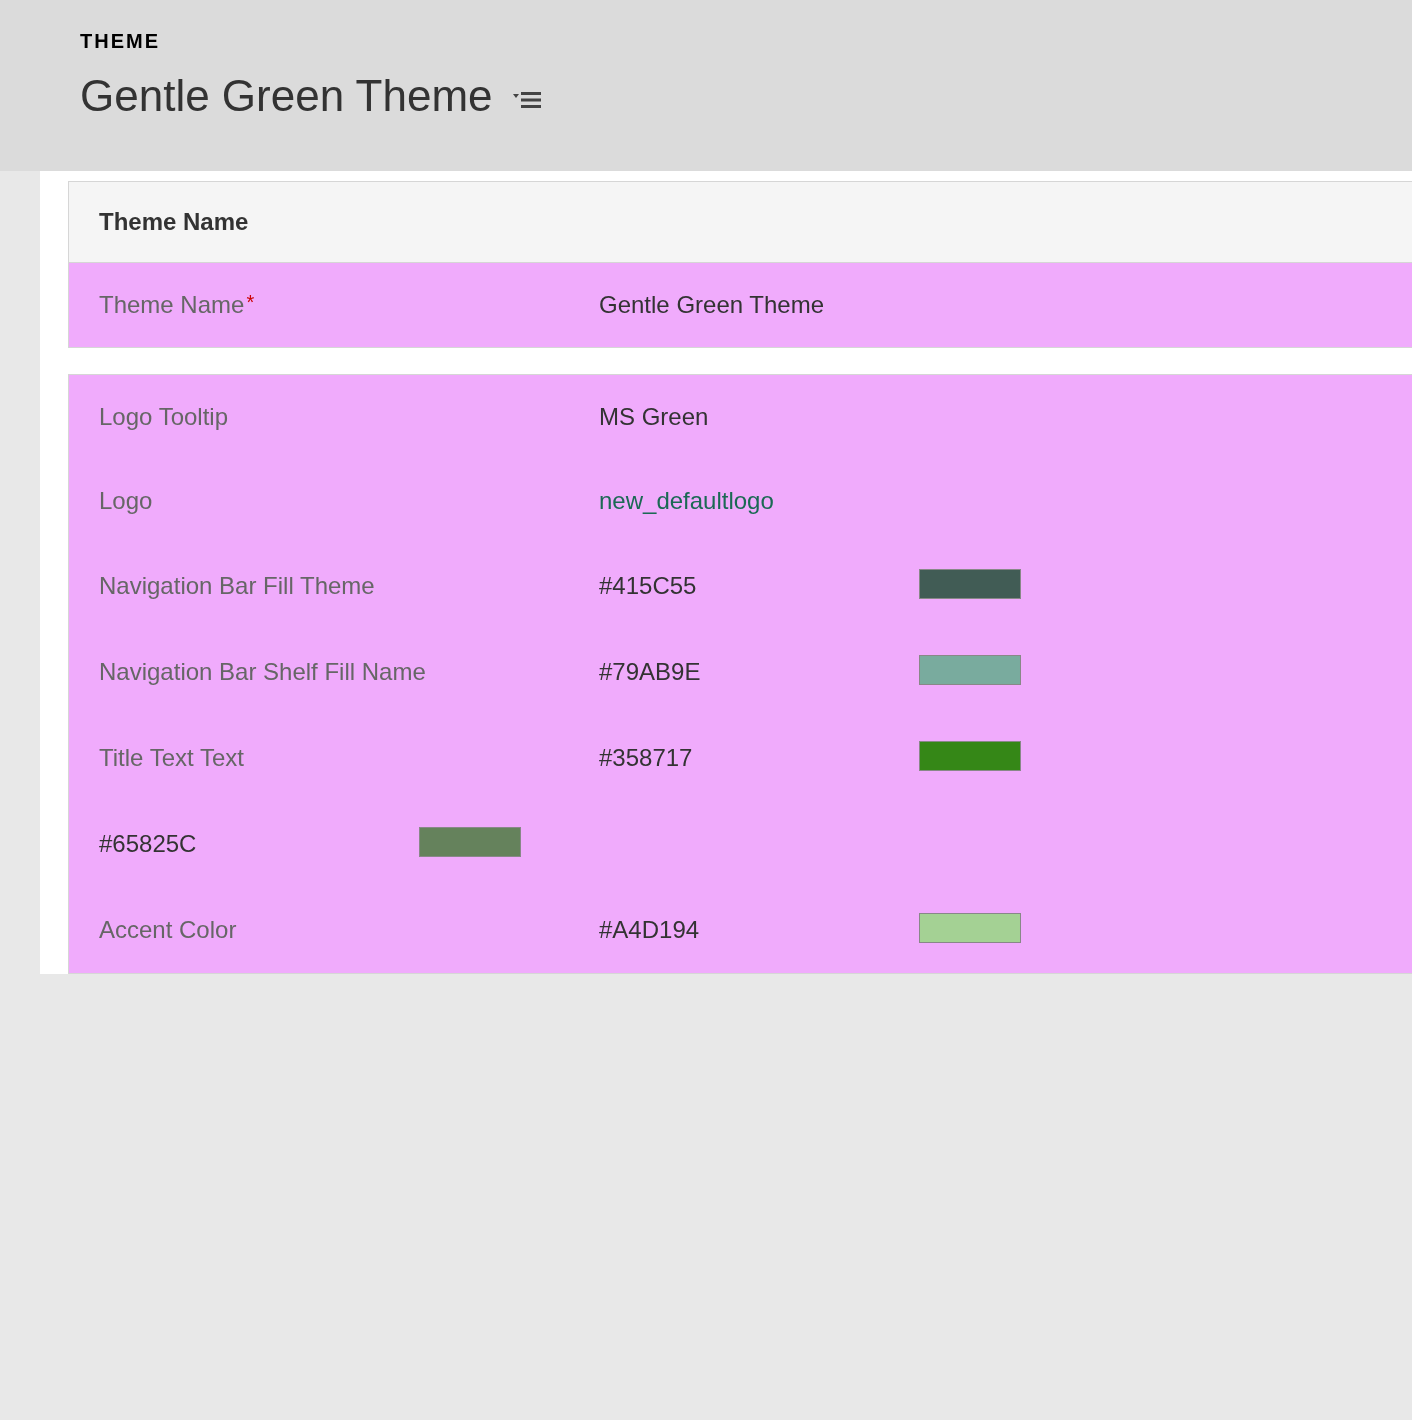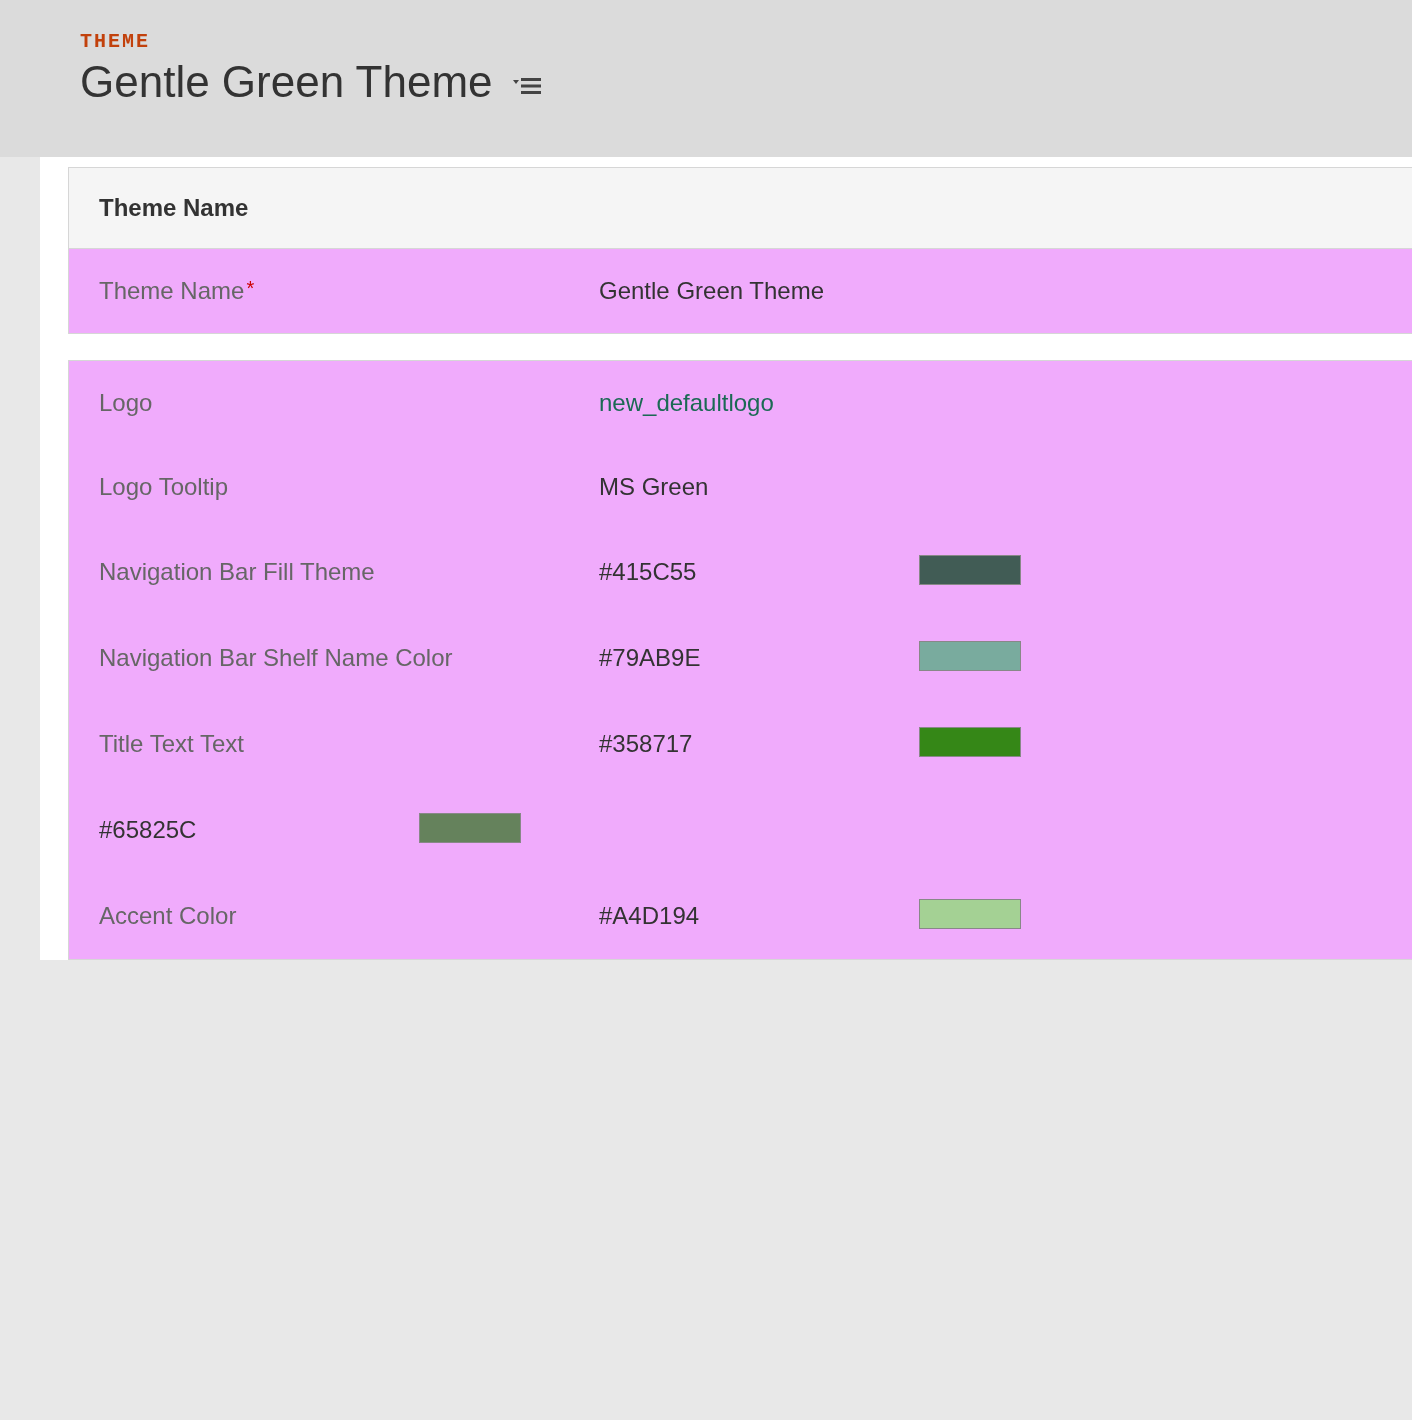--- a/index.html
+++ b/index.html
@@ -14,23 +14,22 @@
       font-size: 16px;
     }
     .header {
       padding: 30px 0 50px 80px;
       background: #dbdbdb;
     }
     .header-label {
       font-size: 20px;
       font-weight: 600;
       letter-spacing: 2px;
-      color: #c2410c;
-      margin-bottom: 4px;
-      font-family: Liberation Mono, monospace;
+      color: #000000;
+      margin-bottom: 18px;
     }
     .header-title-row {
       display: flex;
       align-items: center;
       gap: 20px;
     }
     .header-title {
       font-size: 44px;
       font-weight: 300;
       color: #333;
@@ -136,39 +135,39 @@
           </div>
           <div class="field-value">Gentle Green Theme</div>
         </div>
       </div>
     </div>
 
     <div class="section">
       <div class="section-body">
 
         <div class="field-row">
-          <div class="field-label">Logo</div>
-          <div class="field-value link">new_defaultlogo</div>
+          <div class="field-label">Logo Tooltip</div>
+          <div class="field-value">MS Green</div>
         </div>
 
         <div class="field-row">
-          <div class="field-label">Logo Tooltip</div>
-          <div class="field-value">MS Green</div>
+          <div class="field-label">Logo</div>
+          <div class="field-value link">new_defaultlogo</div>
         </div>
 
         <div class="field-row">
           <div class="field-label">Navigation Bar Fill Theme</div>
           <div class="field-value">#415C55</div>
           <div class="swatch-cell">
             <span class="color-swatch" style="background:#415C55"></span>
           </div>
         </div>
 
         <div class="field-row">
-          <div class="field-label">Navigation Bar Shelf Name Color</div>
+          <div class="field-label">Navigation Bar Shelf Fill Name</div>
           <div class="field-value">#79AB9E</div>
           <div class="swatch-cell">
             <span class="color-swatch" style="background:#79AB9E"></span>
           </div>
         </div>
 
         <div class="field-row">
           <div class="field-label">Title Text Text</div>
           <div class="field-value">#358717</div>
           <div class="swatch-cell">

